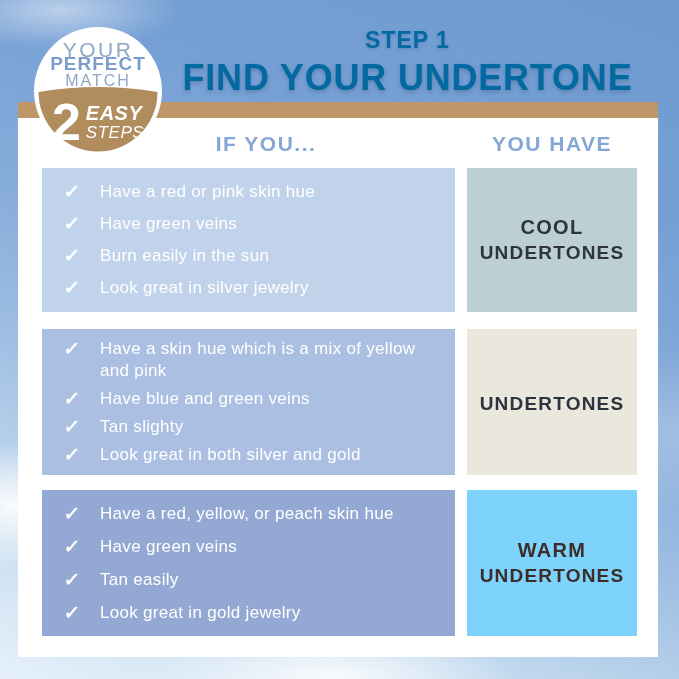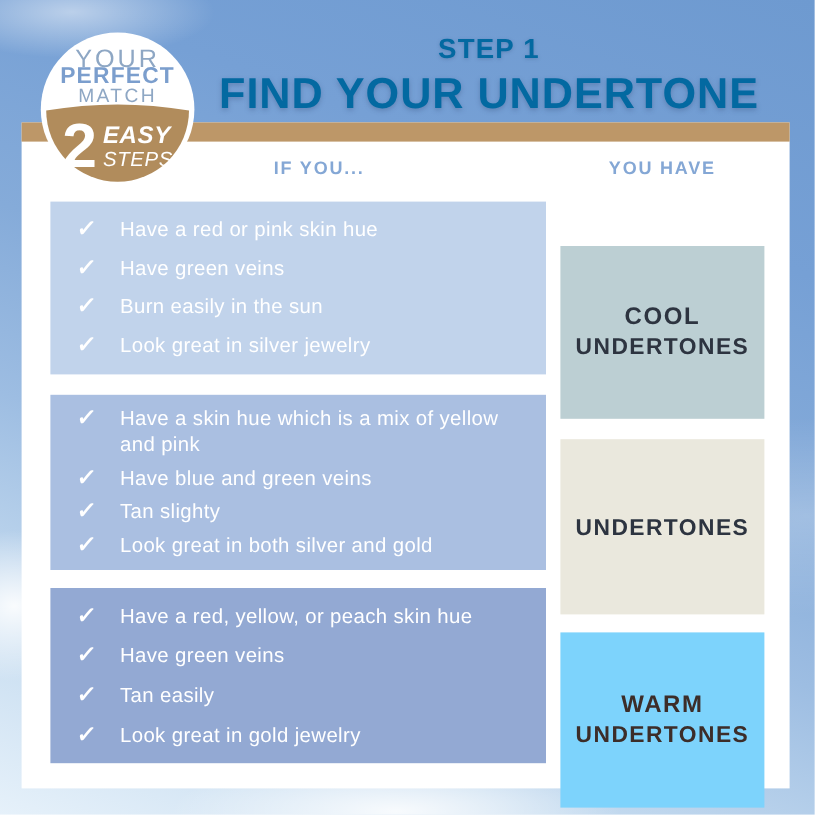--- a/index.html
+++ b/index.html
@@ -14,26 +14,26 @@
       radial-gradient(ellipse 250px 60px at 330px 676px, rgba(255,255,255,.85), rgba(255,255,255,0) 75%),
       radial-gradient(ellipse 170px 55px at 60px 10px, rgba(255,255,255,.5), rgba(255,255,255,0) 70%),
       radial-gradient(ellipse 280px 110px at 672px 430px, rgba(255,255,255,.22), rgba(255,255,255,0) 75%),
       linear-gradient(200deg, #6e9ad0 0%, #76a0d5 25%, #85abd9 45%, #9dbde2 62%, #c6dcf0 82%, #e6f1fa 100%);
   }
 
   
   .panel { position:absolute; left:18px; top:102px; width:640px; height:555px; background:#ffffff; }
   .goldbar { position:absolute; left:0; top:0; width:640px; height:16px; background:#bd9768; }
 
-  .colhead { position:absolute; top:30px; font-weight:bold; font-size:15px; color:#84a7d5; letter-spacing:1.5px; text-align:center; }
+  .colhead { position:absolute; top:30px; font-weight:bold; font-size:21px; color:#84a7d5; letter-spacing:1.5px; text-align:center; }
   .colhead-left  { left:40px;  width:416px; }
   .colhead-right { left:449px; width:170px; }
 
   .checklist { position:absolute; left:24px; width:413px; display:flex; flex-direction:column; justify-content:center; padding-left:22px; }
-  .resultbox { position:absolute; left:449px; width:170px; display:flex; flex-direction:column; justify-content:center; align-items:center; text-align:center;margin-top:37px; }
+  .resultbox { position:absolute; left:449px; width:170px; display:flex; flex-direction:column; justify-content:center; align-items:center; text-align:center; }
 
   .row1 { top:66px;  height:144px; }
   .row2 { top:227px; height:146px; }
   .row3 { top:388px; height:146px; }
 
   .list-cool    { background:#c1d3eb; row-gap:10px; }
   .list-neutral { background:#aabfe1; row-gap:6px;  }
   .list-warm    { background:#93a9d3; row-gap:11px; }
 
   .res-cool    { background:#bccfd3; color:#2d3440; }

